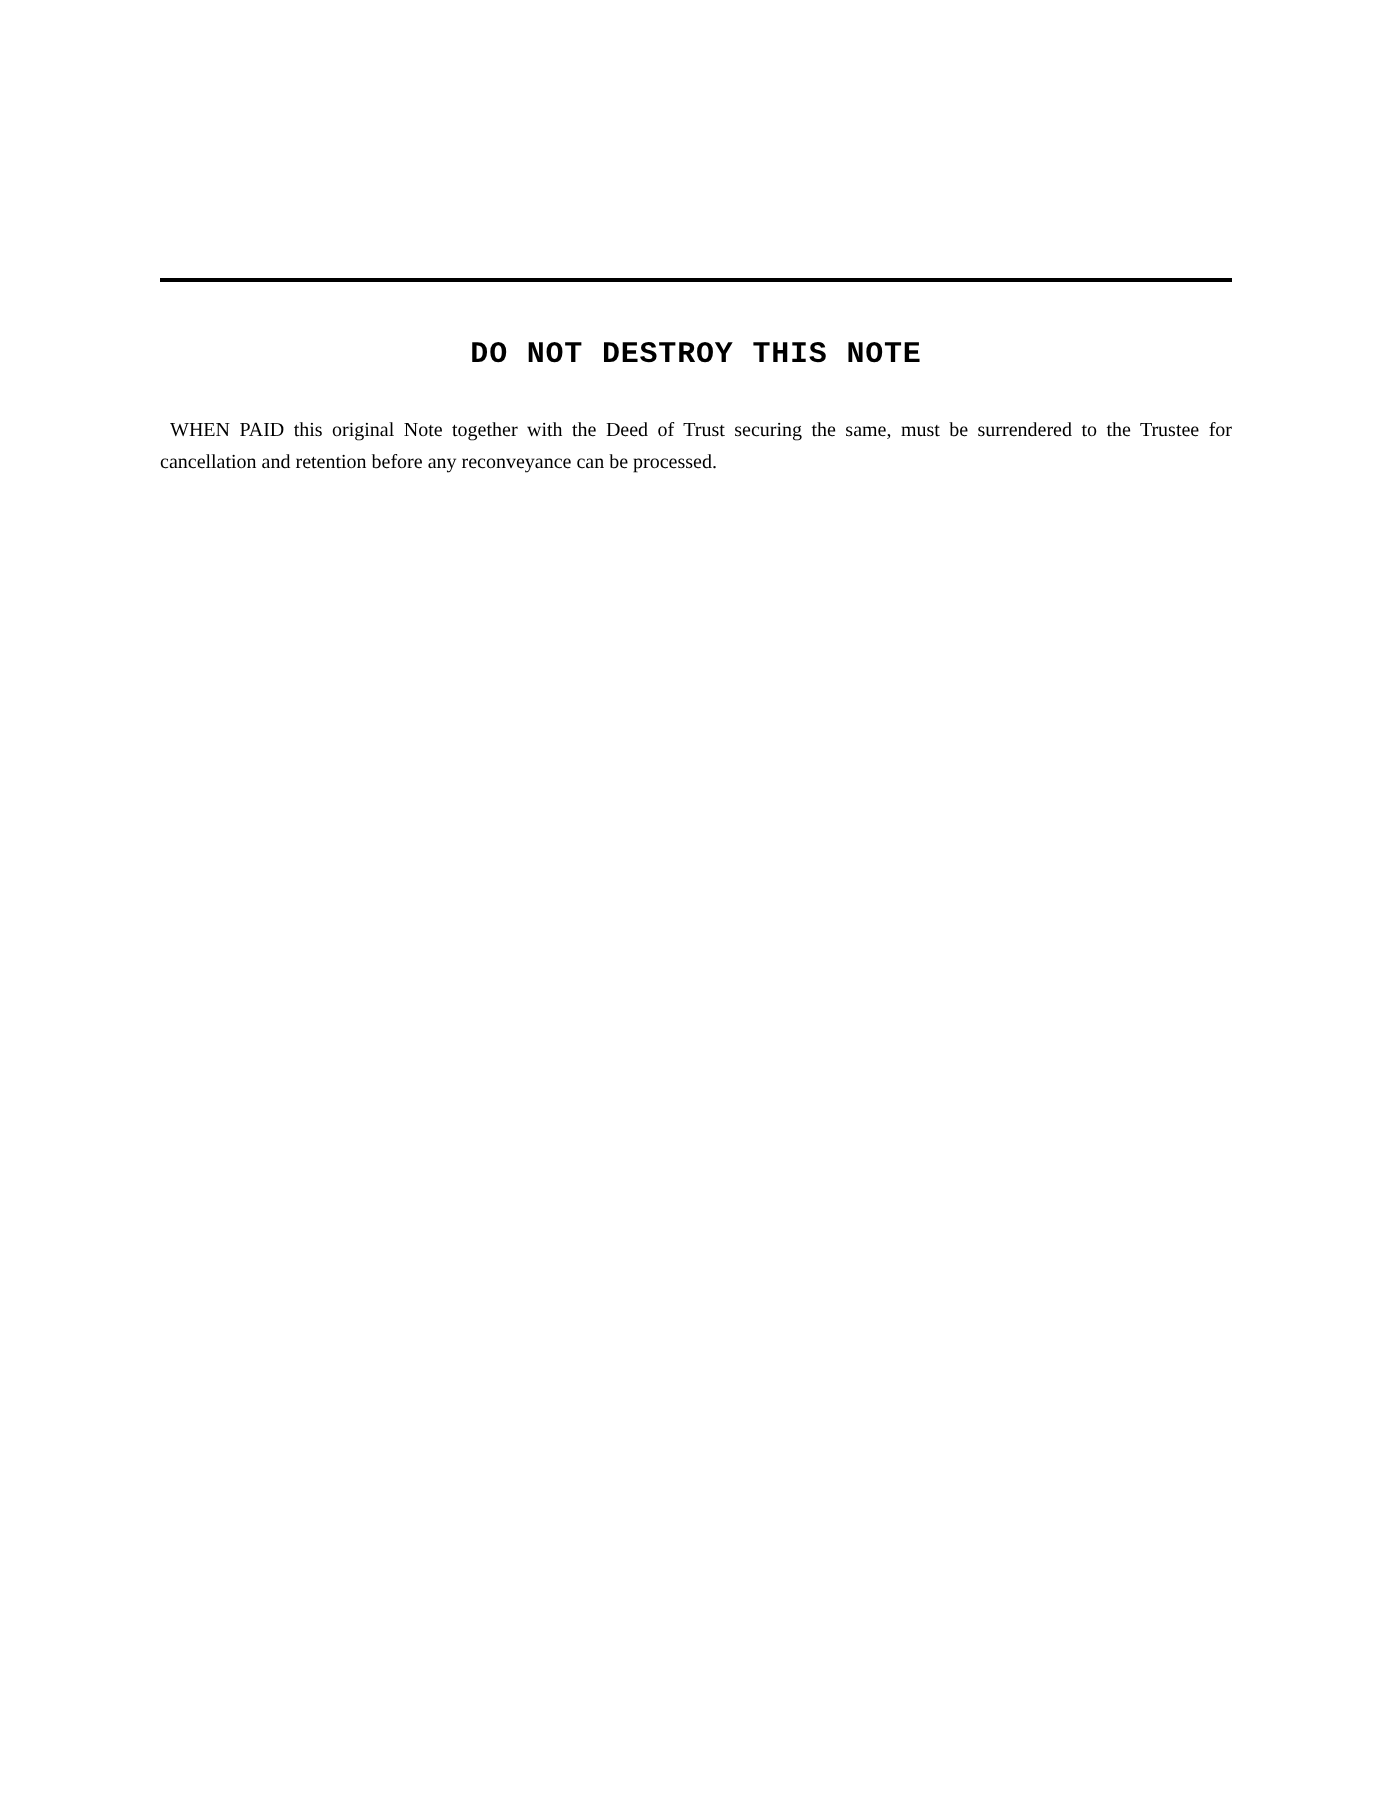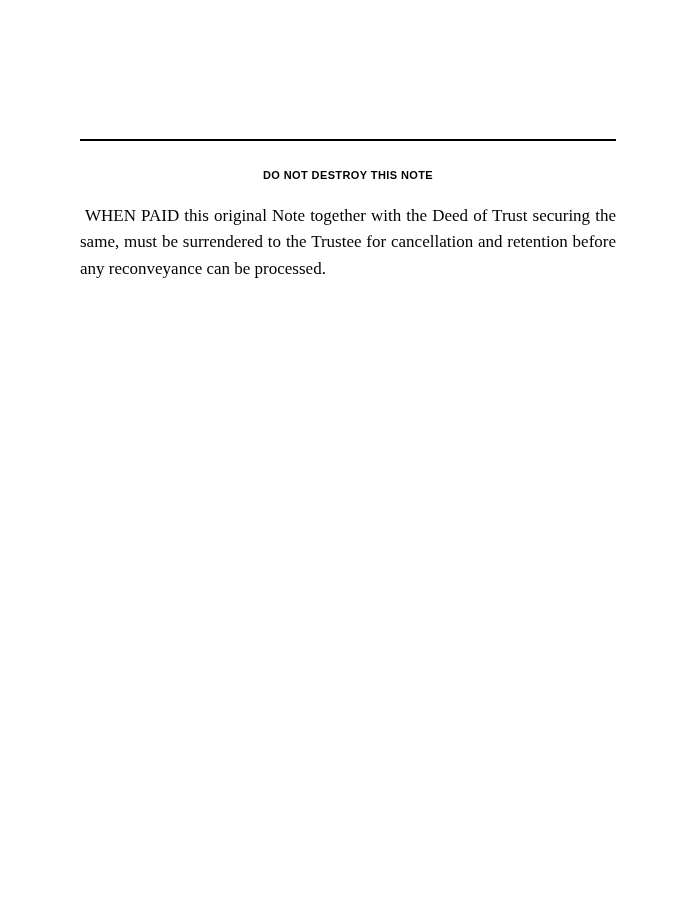--- a/index.html
+++ b/index.html
@@ -31,28 +31,28 @@
   }
   .rule {
     width: 100%;
     height: 2px;
     background: #000000;
     margin: 0;
   }
   .doc-heading {
     text-align: center;
     font-weight: bold;
-    font-size: 11px;
+    font-size: 15px;
     letter-spacing: 0.4px;
     margin-top: 28px;
-    font-family: Liberation Sans, sans-serif;
+    font-family: Liberation Mono, monospace;
   }
   .doc-paragraph {
     margin-top: 22px;
-    font-size: 17px;
+    font-size: 10px;
     line-height: 1.55;
     text-align: justify;
     text-justify: inter-word;
     text-indent: 5px;
     font-family: "Liberation Serif", serif;
   }
 </style>
 </head>
 <body>
 

